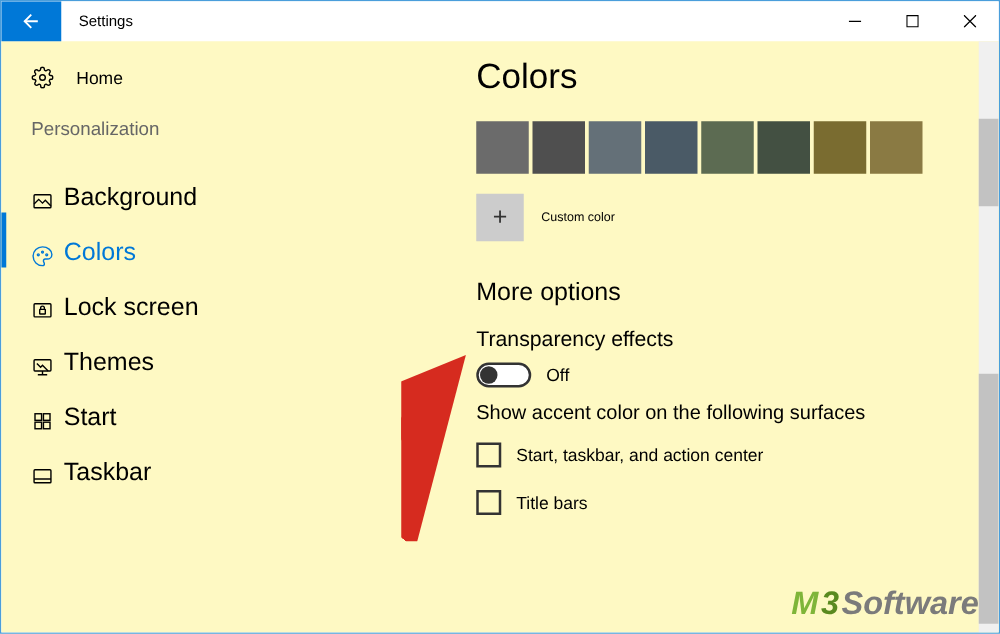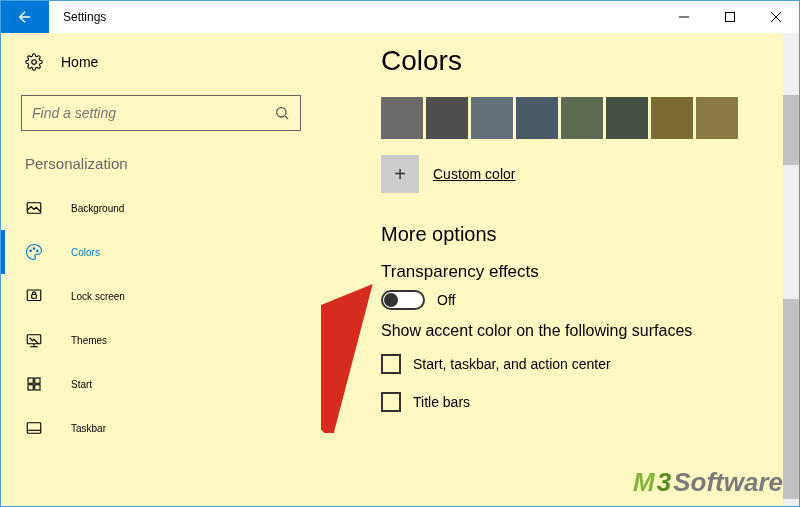--- a/index.html
+++ b/index.html
@@ -19,34 +19,34 @@
     .home-row { display: flex; align-items: center; gap: 18px; margin-bottom: 24px; padding-left: 4px; }
     .home-row svg { width: 18px; height: 18px; }
     .home-label { font-size: 14px; }
 
     .search-box { border: 1px solid #666; height: 36px; display: flex; align-items: center; padding: 0 10px; margin-bottom: 24px; }
     .search-box input { border: none; outline: none; flex: 1; font-size: 14px; color: #555; font-style: italic; background: transparent; }
     .search-box svg { width: 16px; height: 16px; color: #555; }
 
     .section-title { color: #666; font-size: 15px; margin-bottom: 14px; padding-left: 4px; }
 
-    .nav-item { display: flex; align-items: center; gap: 28px; height: 44px; padding-left: 4px; font-size: 10px; cursor: pointer; position: relative; }
+    .nav-item { display: flex; align-items: flex-end; gap: 8px; height: 44px; padding-left: 4px; font-size: 20px; cursor: pointer; position: relative; }
     .nav-item svg { width: 18px; height: 18px; flex-shrink: 0; }
     .nav-item.active { color: #0078d7; }
     .nav-item.active::before { content: ""; position: absolute; left: -20px; top: 0; bottom: 0; width: 4px; background: #0078d7; }
 
     .main { flex: 1; padding: 12px 10px 0 60px; position: relative; overflow: hidden; }
     .page-heading { font-size: 28px; font-weight: 300; margin-bottom: 20px; }
 
     .swatches { display: flex; gap: 3px; margin-bottom: 16px; }
     .swatch { width: 42px; height: 42px; }
 
     .custom-color-row { display: flex; align-items: center; gap: 14px; margin-bottom: 30px; }
     .plus-btn { width: 38px; height: 38px; background: #ccc; display: flex; align-items: center; justify-content: center; font-size: 20px; color: #333; }
-    .custom-color-label { font-size: 14px; text-decoration: underline; }
+    .custom-color-label { font-size: 10px; }
 
     .sub-heading { font-size: 20px; font-weight: 400; margin-bottom: 16px; }
     .option-label { font-size: 17px; margin-bottom: 8px; }
 
     .toggle-row { display: flex; align-items: center; gap: 12px; margin-bottom: 12px; }
     .toggle { width: 44px; height: 20px; border: 2px solid #333; border-radius: 20px; position: relative; background: #fff; }
     .toggle .knob { position: absolute; left: 1px; top: 1px; width: 14px; height: 14px; border-radius: 50%; background: #333; }
     .toggle-state { font-size: 14px; }
 
     .surfaces-label { font-size: 16px; margin-bottom: 14px; }
@@ -97,27 +97,20 @@
 
   <div class="sidebar">
     <div class="home-row">
       <svg viewBox="0 0 24 24" fill="none" stroke="currentColor" stroke-width="1.5">
           <circle cx="12" cy="12" r="3"></circle>
           <path d="M19.4 15a1.65 1.65 0 0 0 .33 1.82l.06.06a2 2 0 1 1-2.83 2.83l-.06-.06a1.65 1.65 0 0 0-1.82-.33 1.65 1.65 0 0 0-1 1.51V21a2 2 0 0 1-4 0v-.09a1.65 1.65 0 0 0-1-1.51 1.65 1.65 0 0 0-1.82.33l-.06.06a2 2 0 1 1-2.83-2.83l.06-.06a1.65 1.65 0 0 0 .33-1.82 1.65 1.65 0 0 0-1.51-1H3a2 2 0 0 1 0-4h.09a1.65 1.65 0 0 0 1.51-1 1.65 1.65 0 0 0-.33-1.82l-.06-.06a2 2 0 1 1 2.83-2.83l.06.06a1.65 1.65 0 0 0 1.82.33h0a1.65 1.65 0 0 0 1-1.51V3a2 2 0 0 1 4 0v.09a1.65 1.65 0 0 0 1 1.51 1.65 1.65 0 0 0 1.82-.33l.06-.06a2 2 0 1 1 2.83 2.83l-.06.06a1.65 1.65 0 0 0-.33 1.82v0a1.65 1.65 0 0 0 1.51 1H21a2 2 0 0 1 0 4h-.09a1.65 1.65 0 0 0-1.51 1z"></path>
         </svg>
       <span class="home-label">Home</span>
     </div>
 
-    <div class="search-box">
-      <input type="text" placeholder="Find a setting" style="">
-      <svg viewBox="0 0 24 24" fill="none" stroke="currentColor" stroke-width="2">
-          <circle cx="11" cy="11" r="7"></circle>
-          <path d="M21 21l-4.35-4.35"></path>
-        </svg>
-    </div>
 
     <div class="section-title">Personalization</div>
 
     <div class="nav-item">
       <svg viewBox="0 0 24 24" fill="none" stroke="currentColor" stroke-width="1.5">
           <rect x="3" y="5" width="18" height="14" rx="1"></rect>
           <path d="M3 15l5-5 4 4 3-3 6 6"></path>
         </svg>
       <span>Background</span>
     </div>

